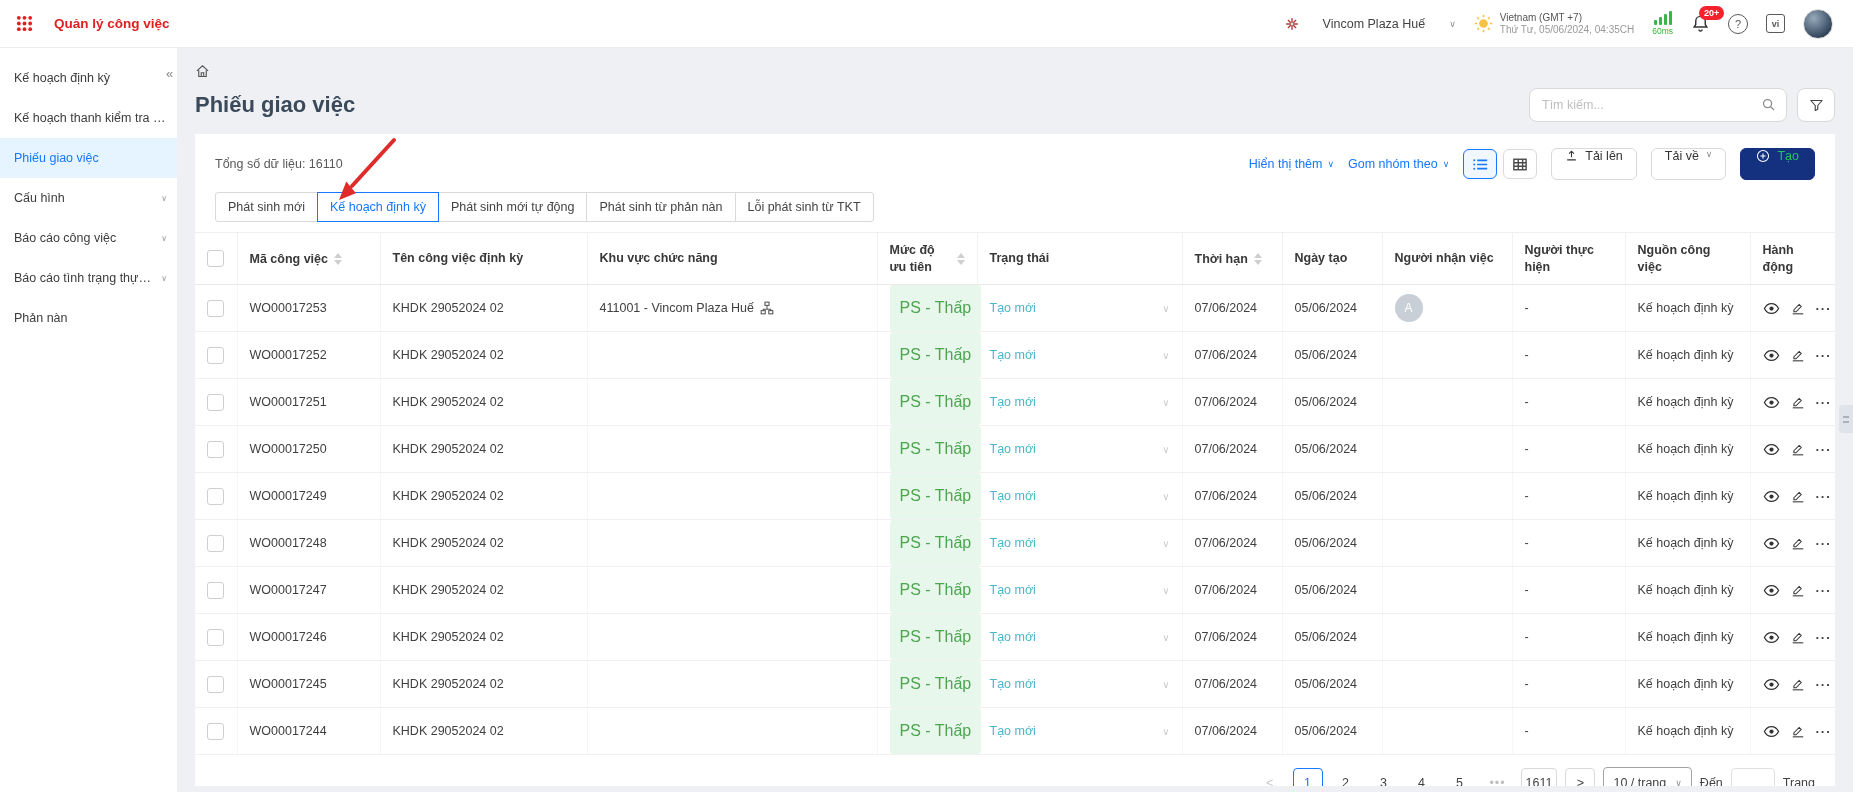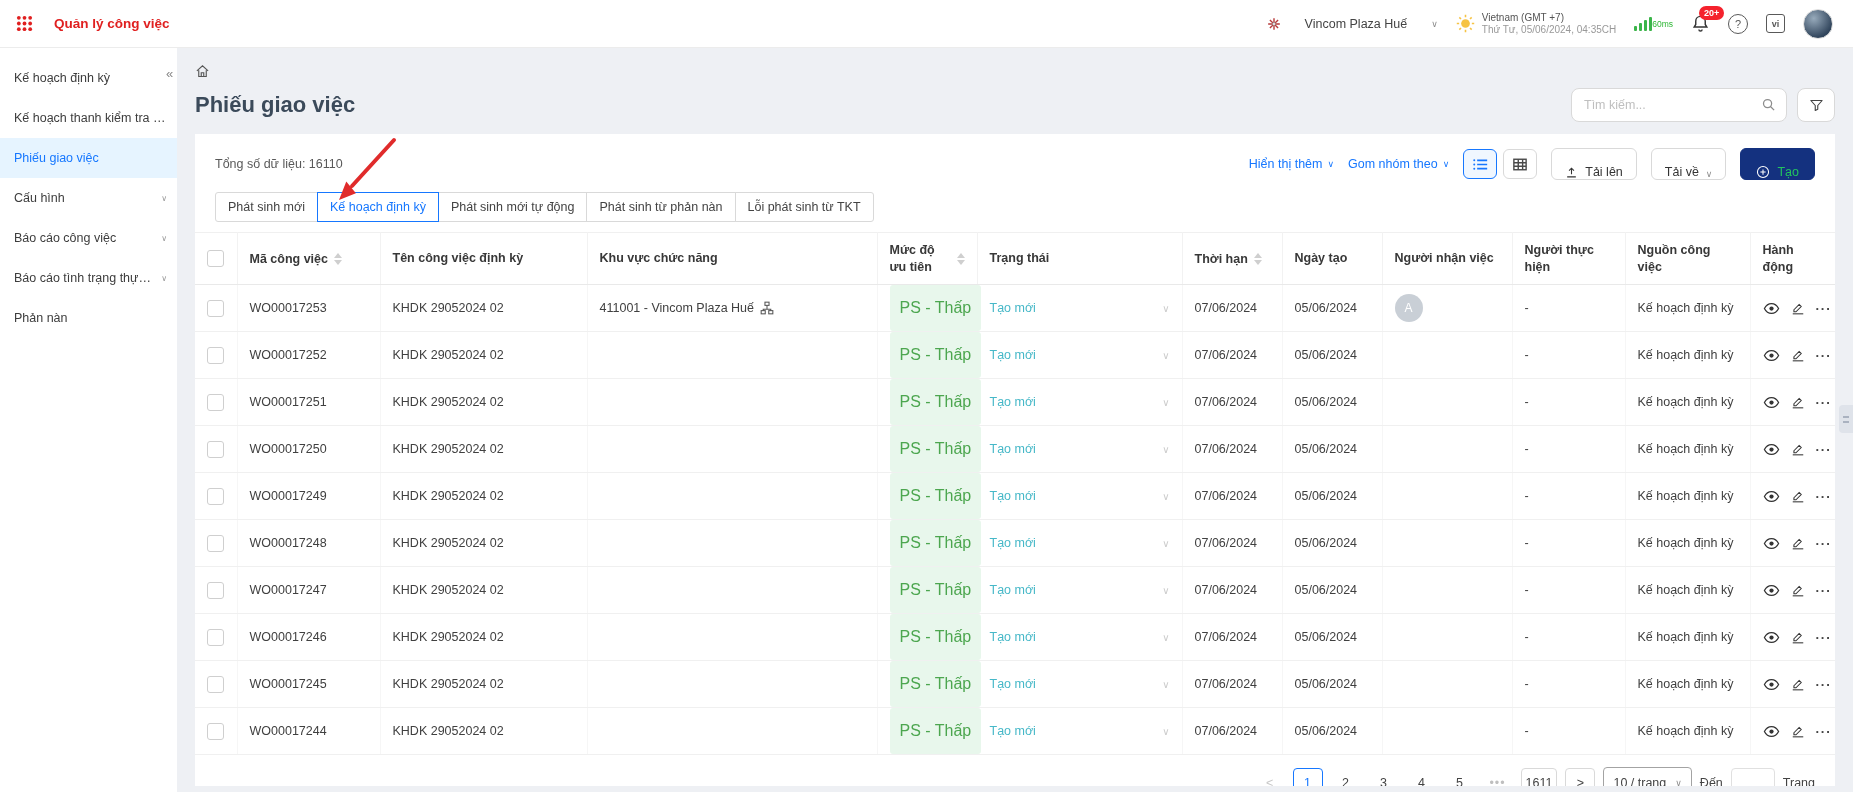--- a/index.html
+++ b/index.html
@@ -11,21 +11,21 @@
   .topbar{height:47px;background:#fff;border-bottom:1px solid #ececec;
           display:flex;justify-content:space-between;align-items:center;padding:0 20px 0 16px}
   .tb-left{display:flex;align-items:center;gap:21px}
   .app-title{color:var(--c-brand,#e02020);font-size:13.5px;font-weight:700}
   .tb-right{display:flex;align-items:center;gap:18px}
   .site-sel{display:flex;align-items:center;gap:24px;font-size:12.5px;color:#444;cursor:pointer}
   .chev{font-size:9px;color:#8c8c8c}
   .tz{display:flex;align-items:center;gap:7px;cursor:pointer}
   .tz-l1{font-size:10px;color:#555}
   .tz-l2{font-size:10px;color:#999;margin-top:1px}
-  .signal{display:flex;flex-direction:row;align-items:center}
+  .signal{display:flex;flex-direction:column;align-items:center}
   .ms{font-size:8.5px;color:#2eb635;margin-top:1px}
   .bell{position:relative;cursor:pointer}
   .nbadge{position:absolute;top:-8px;left:8px;background:var(--c-badge_red,#f5222d);color:#fff;
           font-size:9px;line-height:1;padding:2.5px 5px;border-radius:8px;font-weight:700}
   .help{width:18px;height:18px;border:1.5px solid #595959;border-radius:50%;font-size:11px;color:#595959;
         display:flex;align-items:center;justify-content:center;cursor:pointer}
   .lang{width:17px;height:17px;border:1.5px solid #595959;border-radius:3px;font-size:9px;color:#595959;
         display:flex;align-items:center;justify-content:center;font-weight:700;cursor:pointer}
   .avatar{width:28px;height:28px;border-radius:50%;border:1px solid #ddd;cursor:pointer;
           background:radial-gradient(circle at 35% 30%,#97aabb,#31455c 72%)}
@@ -38,39 +38,39 @@
   .side-label{overflow:hidden;text-overflow:ellipsis}
   .side-item.active{background:var(--c-accent_bg,#e6f4ff);color:var(--c-accent,#1677ff)}
   .side-chev{margin-left:auto;font-size:8px;color:#999;padding-left:4px}
   .main{flex:1;position:relative;padding:12px 18px 0}
   .collapse{position:absolute;left:-11px;top:18px;font-size:13px;color:#888;cursor:pointer}
   .breadcrumb{height:22px;display:flex;align-items:center}
   .title-row{display:flex;justify-content:space-between;align-items:center;margin-top:6px}
   h1{font-size:22px;font-weight:600;color:#3b4a5a;margin:0}
   .title-actions{display:flex;align-items:center;gap:10px}
   .search{position:relative}
-  .search input{width:216px;height:34px;border:1px solid #d9d9d9;border-radius:8px;background:#fff;
+  .search input{width:258px;height:34px;border:1px solid #d9d9d9;border-radius:8px;background:#fff;
                 padding:0 36px 0 12px;font-size:12.5px;font-family:inherit;color:#333;outline:none;box-sizing:border-box}
   .search input::placeholder{color:#bfbfbf}
   .s-ic{position:absolute;right:11px;top:9px;cursor:pointer}
   .iconbtn{width:38px;height:34px;border:1px solid #d9d9d9;border-radius:8px;background:#fff;
            display:flex;align-items:center;justify-content:center;cursor:pointer}
 
   
   .card{margin-top:12px;background:#fff;border-radius:0;height:652px;display:flex;flex-direction:column;overflow:hidden}
   .toolbar{display:flex;justify-content:space-between;align-items:center;padding:14px 20px 8px}
   .total{font-size:12.5px;color:#595959}
   .tools{display:flex;align-items:center;gap:14px}
   .link{display:flex;align-items:center;gap:5px;color:var(--c-accent,#1677ff);font-size:12.5px;cursor:pointer}
   .link .chev{color:var(--c-accent,#1677ff)}
   .viewbtns{display:flex;gap:6px}
   .vbtn{width:34px;height:30px;border:1px solid #d9d9d9;border-radius:6px;background:#fff;
         display:flex;align-items:center;justify-content:center;cursor:pointer}
   .vbtn.active{border-color:var(--c-accent,#1677ff);background:#f0f7ff}
-  .btn{height:32px;display:flex;align-items:flex-end;gap:7px;border:1px solid #d9d9d9;border-radius:6px;
+  .btn{height:32px;display:flex;align-items:flex-start;gap:7px;border:1px solid #d9d9d9;border-radius:6px;
        background:#fff;padding:0 13px;font-size:12.5px;color:#333;cursor:pointer;font-family:inherit}
   .btn.primary{background:var(--c-primary,#14317f);border-color:var(--c-primary,#14317f);color:#22c55e;height:32px;padding:0 15px}
   .tabs{display:flex;padding:4px 20px 10px}
   .tab{height:30px;padding:0 12px;background:#fff;border:1px solid #d9d9d9;margin-left:-1px;font-size:12.5px;
        color:#434343;cursor:pointer;font-family:inherit;position:relative;white-space:nowrap}
   .tab:first-child{margin-left:0;border-radius:3px 0 0 3px}
   .tab:last-child{border-radius:0 3px 3px 0}
   .tab.active{border-color:var(--c-accent,#1677ff);color:var(--c-accent,#1677ff);z-index:2}
 
   

